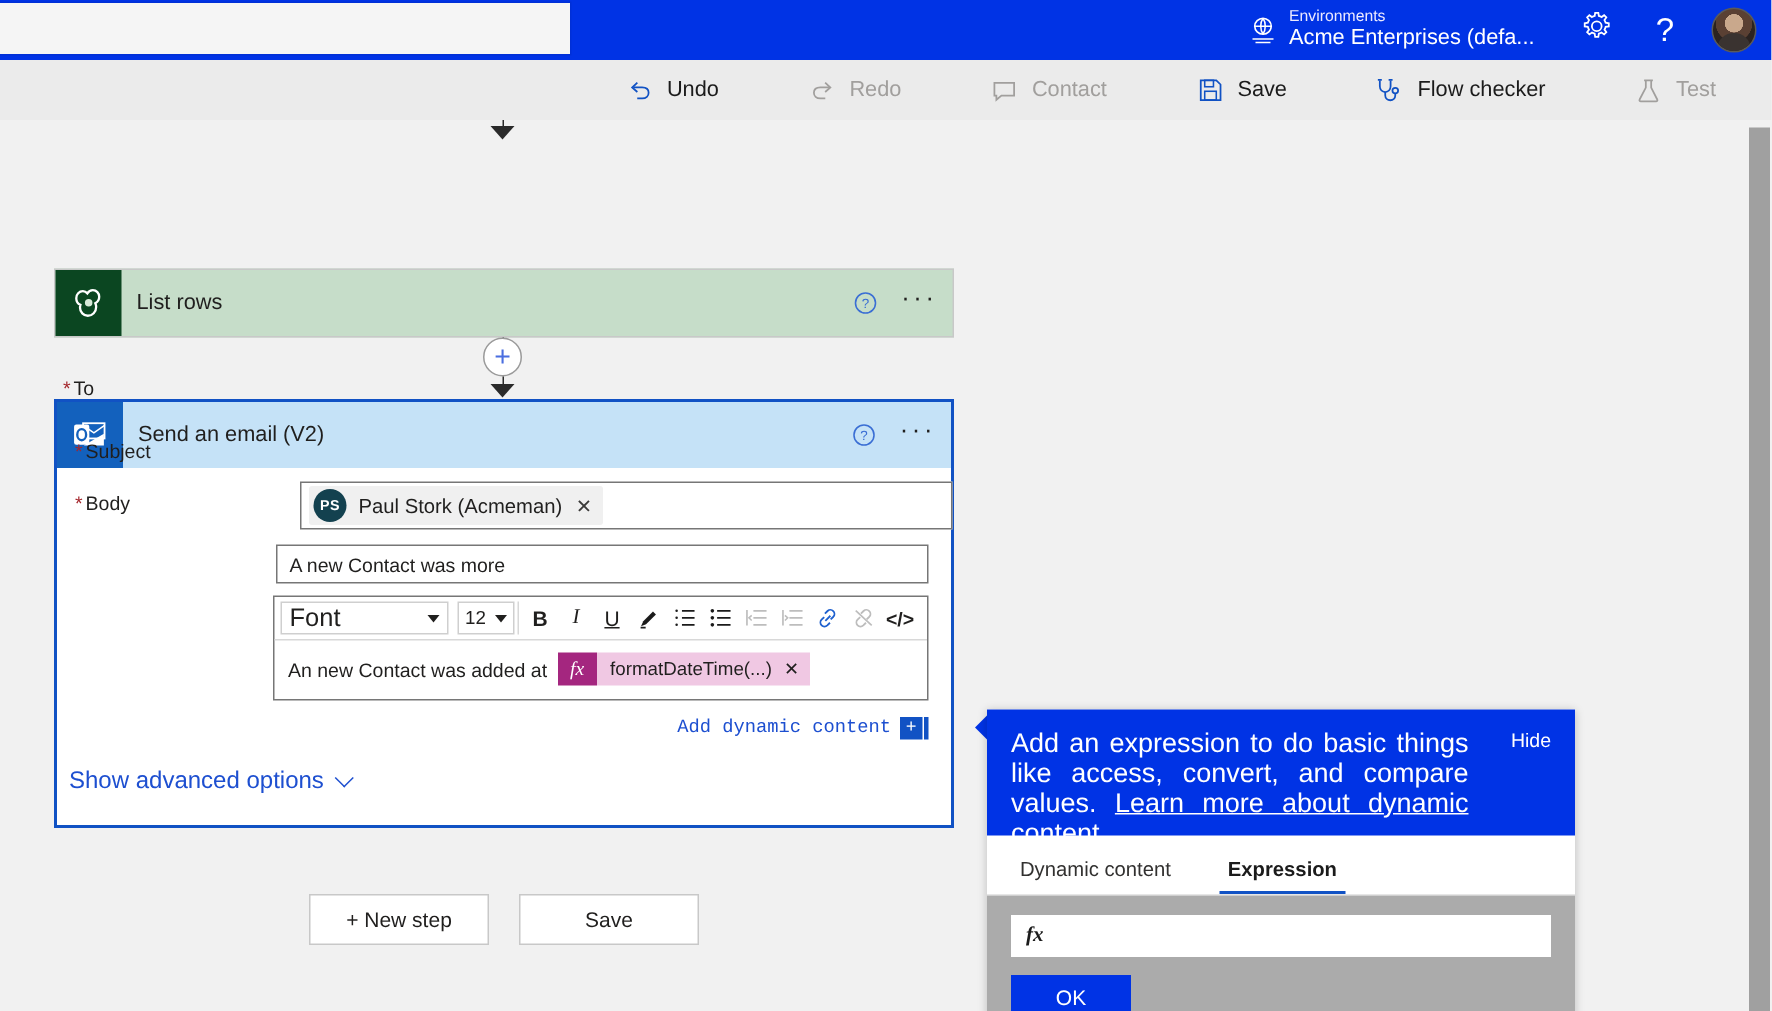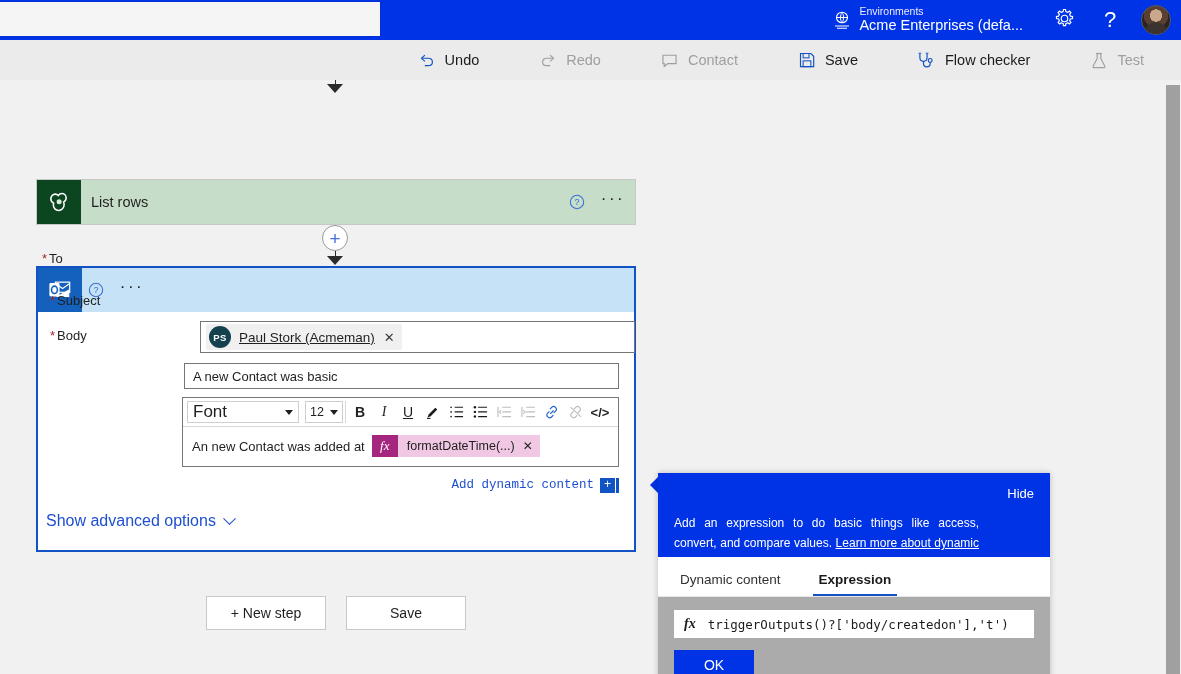--- a/index.html
+++ b/index.html
@@ -104,21 +104,21 @@
 
   .fcontrol { border:1px solid #767676; background:#fff; }
 
   #to-control { position:absolute; left:200px; top:241px; width:435px; height:32px; display:flex; align-items:center; padding-left:5px; }
   .person-chip { display:flex; align-items:center; height:26px; background:#f0f0f0; border-radius:2px; padding:0 4px 0 3px; }
   .person-av {
     width:22px; height:22px; border-radius:50%; background:#13414f; color:#fff;
     font-size:9.5px; font-weight:bold; display:flex; align-items:center; justify-content:center;
     letter-spacing:.3px;
   }
-  .person-name { font-size:13.5px; color:#201f1e; margin:0 9px 0 8px;text-decoration:underline; }
+  .person-name { font-size:13.5px; color:#201f1e; margin:0 9px 0 8px; }
   .chip-x { font-size:13px; color:#3b3a39; padding-right:3px; }
 
   #subject-control { position:absolute; left:184px; top:283px; width:435px; height:26px; font-size:13px; color:#201f1e; display:flex; align-items:center; padding-left:8px; }
 
   
   #body-wrap { position:absolute; left:182px; top:317px; width:437px; height:70px; border:1px solid #767676; background:#fff; }
   #rte-toolbar { display:flex; align-items:center; height:29px; border-bottom:1px solid #d8d8d8; padding-left:4px; }
   .rte-sep { width:1px; height:22px; background:#d8d8d8; margin:0 2px; }
   .rte-font { display:flex; align-items:center; justify-content:space-between; width:112px; height:22px; border:1px solid #cfcfcf; padding:0 5px; font-size:17px; color:#201f1e; }
   .rte-size { display:flex; align-items:center; justify-content:space-between; width:38px; height:22px; border:1px solid #cfcfcf; padding:0 4px; font-size:12.5px; color:#201f1e; margin-left:6px; }
@@ -149,21 +149,21 @@
   #btn-save-flow { left:346px; top:516px; width:120px; }
 
   
   #flyout { position:absolute; left:658px; top:393px; width:392px; height:281px; background:#fff; box-shadow:0 0 6px rgba(0,0,0,.22); }
   #flyout-pointer {
     position:absolute; left:650px; top:396px; width:0; height:0;
     border-top:9px solid transparent; border-bottom:9px solid transparent;
     border-right:9px solid #0033e5;
   }
   #fly-banner { height:84px; background:#0033e5; color:#fff; padding:12px 14px 0 16px; position:relative; }
-  #fly-banner-text { font-size:12px; line-height:20px; width:305px; text-align:justify;margin-top:28px; }
+  #fly-banner-text { font-size:18px; line-height:20px; width:305px; text-align:justify; }
   #fly-banner-text a { color:#fff; text-decoration:underline; }
   #fly-hide { position:absolute; right:16px; top:13px; font-size:13px; color:#fff; }
 
   #fly-tabs { height:40px; display:flex; align-items:flex-end; padding-left:16px; border-bottom:1px solid #e6e6e6; }
   .fly-tab { font-size:13.5px; color:#323130; padding:0 6px 9px 6px; margin-right:26px; position:relative; }
   .fly-tab.active { font-weight:bold; color:#1b1b1b; }
   .fly-tab.active::after { content:""; position:absolute; left:0; right:0; bottom:0; height:2.5px; background:#1152c4; }
 
   #fly-expr-area { height:78px; background:#ababab; padding:13px 16px 0 16px; }
   #fly-expr-input { height:28px; background:#fff; display:flex; align-items:center; padding-left:10px; }
@@ -308,20 +308,21 @@
     <div class="card-head">
       <div class="card-icon">
         <svg width="26" height="24" viewBox="0 0 28 26">
           <rect x="9" y="4.5" width="15.5" height="11" fill="none" stroke="#fff" stroke-width="1.3"></rect>
           <path d="M9 6l7.8 5.4L24.5 6" fill="none" stroke="#fff" stroke-width="1.1"></path>
           <path d="M9.5 20.5l14.5-8.4v8.4z" fill="#fff"></path>
           <rect x="2.5" y="5.5" width="11" height="14.5" rx="1.6" fill="#fff"></rect>
           <ellipse cx="8" cy="12.8" rx="3.2" ry="4" fill="none" stroke="#1361bd" stroke-width="1.7"></ellipse>
         </svg>
       </div>
+      <div class="card-title">Send an email (V2)</div>
       <div class="card-help">
         <svg width="16" height="16" viewBox="0 0 17 17">
             <circle cx="8.5" cy="8.5" r="7.1" fill="none" stroke="#3a6ed4" stroke-width="1.1"></circle>
             <text x="8.5" y="12.1" font-size="9.5" fill="#3a6ed4" text-anchor="middle" font-family="Liberation Sans, sans-serif">?</text>
           </svg>
       </div>
       <div class="card-more">···</div>
     </div>
   </div>
 
@@ -337,21 +338,21 @@
       <div class="chip-x">✕</div>
     </div>
   </div>
 
   <div class="frow" style="left:36px; top:208px;">
     <div class="flabel">
       <span class="req">*</span><span>Subject</span>
     </div>
   </div>
   <div class="fcontrol" id="subject-control">
-    <span>A new Contact was basic</span>
+    <span>A new Contact was more</span>
   </div>
 
   <div class="frow" style="left:36px; top:243px;">
     <div class="flabel">
       <span class="req">*</span><span>Body</span>
     </div>
   </div>
 
   <div id="body-wrap">
     <div id="rte-toolbar">
@@ -451,21 +452,20 @@
     </div>
 
     <div id="fly-tabs">
       <div class="fly-tab">Dynamic content</div>
       <div class="fly-tab active">Expression</div>
     </div>
 
     <div id="fly-expr-area">
       <div id="fly-expr-input">
         <span id="fly-expr-fx">fx</span>
-        <span id="fly-expr-text">triggerOutputs()?['body/createdon'],'t')</span>
       </div>
       <div id="fly-ok">OK</div>
     </div>
 
   </div>
 
   <div id="canvas-scroll-track">
     <div id="canvas-scroll-thumb"></div>
   </div>
 </div>

